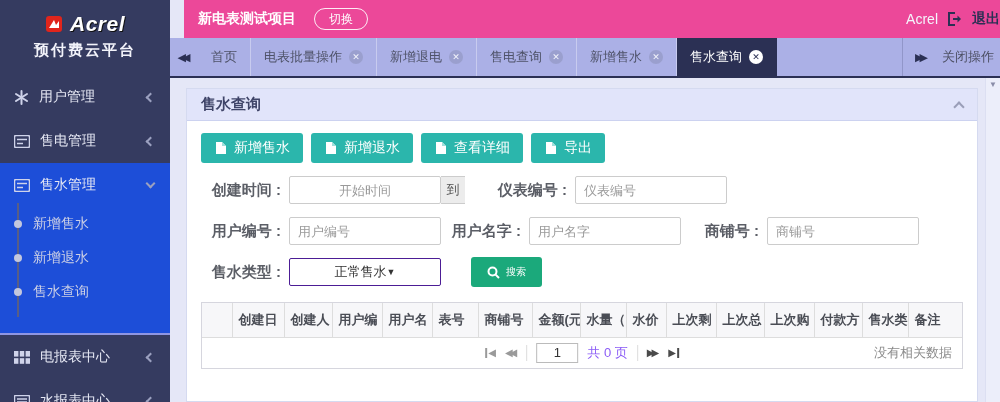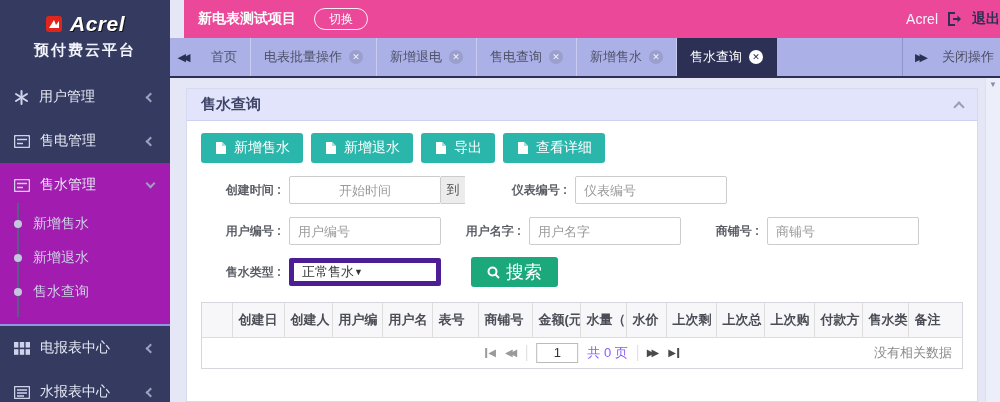--- a/index.html
+++ b/index.html
@@ -8,21 +8,21 @@
   #app { position:relative; width:1000px; height:402px; background:#e5e7f7; overflow:hidden; }
 
   
   .sidebar { position:absolute; left:0; top:0; width:170px; height:402px; background:#353b60; z-index:5; }
   .logo-area { height:75px; padding-top:12px; text-align:center; }
   .logo-row { display:flex; align-items:center; justify-content:center; gap:5px; }
   .logo-txt { color:#fff; font-size:21px; font-weight:bold; font-style:italic; text-shadow:1px 1px 0 #111; letter-spacing:0.5px; }
   .logo-sub { margin-top:5px; color:#f2f3fa; font-size:15px; letter-spacing:2px;font-weight:bold; }
   .menu-item { position:relative; height:44px; display:flex; align-items:center; padding-left:14px; cursor:pointer; }
   .menu-item .mi-label { margin-left:10px; color:#e6e8f4; font-size:14px; }
-  .menu-group { background:#a21caf; border-bottom:2px solid #8f96e2; padding-bottom:15px; }
+  .menu-group { background:#1d4ed8; border-bottom:2px solid #8f96e2; padding-bottom:24px; }
   .subs { position:relative; }
   .subs:before { content:""; position:absolute; left:17px; top:-4px; bottom:-8px; width:2px; background:#585e85; }
   .sub-item { position:relative; height:34px; display:flex; align-items:center; padding-left:33px; cursor:pointer; }
   .sub-item .dot { position:absolute; left:14px; top:50%; margin-top:-4px; width:8px; height:8px; border-radius:50%; background:#c3c7dd; }
   .sub-item .si-label { color:#ccd0e5; font-size:14px; }
   .chev { position:absolute; right:16px; width:7px; height:7px; border-right:2px solid #9ba0bf; border-bottom:2px solid #9ba0bf; }
   .chev.left { transform:rotate(135deg); }
   .chev.down { transform:rotate(45deg); margin-top:-3px; }
 
   
@@ -53,30 +53,30 @@
   .panel { position:absolute; left:16px; top:10px; width:792px; bottom:0; background:#fff; border:1px solid #d5daf0; }
   .panel-head { height:32px; background:#e1e4fa; border-bottom:1px solid #ccd2f0; display:flex; align-items:center; padding:0 14px; }
   .panel-title { font-size:15px; font-weight:bold; color:#3f4468; }
   .panel-chev { margin-left:auto; width:8px; height:8px; border-right:2px solid #9a9eb8; border-bottom:2px solid #9a9eb8; transform:rotate(-135deg); margin-top:4px; cursor:pointer; }
   .panel-body { padding:12px 14px 0 14px; }
 
   .btn-row { display:flex; }
   .btn-teal { display:inline-flex; align-items:center; gap:7px; height:30px; padding:0 13px; margin-right:8px; background:#2bb6ac; border:none; border-radius:3px; color:#fff; font-size:14px; cursor:pointer; font-family:inherit; }
 
   .form-row { display:flex; align-items:center; margin-top:13px; height:28px; }
-  .flabel { width:80px; text-align:right; margin-right:8px; font-size:12px; color:#5b5e66; font-weight:600; white-space:nowrap; }
+  .flabel { width:80px; text-align:right; margin-right:8px; font-size:15px; color:#5b5e66; font-weight:600; white-space:nowrap; }
   .flabel.w72 { width:72px; } .flabel.w62 { width:62px; }
   .ipt { width:152px; height:28px; border:1px solid #ccc; border-radius:2px; padding:0 8px; font-size:13px; color:#333; background:#fff; font-family:inherit; }
   .ipt::placeholder { color:#9a9a9a; }
   .ipt.center { text-align:center; }
   .to-box { width:24px; height:28px; background:#ececec; border:1px solid #ccc; border-left:none; border-right:none; display:flex; align-items:center; justify-content:center; font-size:13px; color:#555; }
   .ml22 { margin-left:22px; } .ml24 { margin-left:8px; } .ml16 { margin-left:16px; } .ml30 { margin-left:30px; }
-  .sel { width:152px; height:28px; border:5px solid #4c1d95; border-radius:2px; display:flex; align-items:center; justify-content:flex-start; padding:0 8px; font-size:13px; color:#333; cursor:pointer; background:#fff; }
+  .sel { width:152px; height:28px; border:1px solid #4c1d95; border-radius:2px; display:flex; align-items:center; justify-content:center; padding:0 8px; font-size:13px; color:#333; cursor:pointer; background:#fff; }
   .sel-arrow { font-size:9px; color:#333; }
-  .btn-green { display:inline-flex; align-items:center; gap:6px; height:30px; padding:0 16px; background:#1ba97b; border:none; border-radius:3px; color:#fff; font-size:18px; cursor:pointer; font-family:inherit; }
+  .btn-green { display:inline-flex; align-items:center; gap:6px; height:30px; padding:0 16px; background:#1ba97b; border:none; border-radius:3px; color:#fff; font-size:10px; cursor:pointer; font-family:inherit; }
 
   .records { margin-top:16px; border:1px solid #d6d6de; }
   .rec-head { height:30px; background:#f7f7fa; border-bottom:1px solid #d6d6de; display:flex; align-items:center; padding:0 10px; }
   .rec-title { font-size:14px; font-weight:bold; color:#3a3f5a; }
   .up-circle { margin-left:auto; width:18px; height:18px; border-radius:50%; background:#3f4458; color:#fff; font-size:11px; line-height:17px; text-align:center; cursor:pointer; }
   table.rec-table { width:100%; border-collapse:collapse; table-layout:fixed; }
   .rec-table th { height:34px; background:#f7f7f9; border-right:1px solid #ddd; border-bottom:1px solid #ddd; font-size:13px; font-weight:bold; color:#4a4d55; text-align:left; padding-left:6px; white-space:nowrap; overflow:hidden; }
   .rec-table th:last-child { border-right:none; }
   .pager-row { position:relative; height:30px; background:#fff; display:flex; align-items:center; }
   .pager-center { position:absolute; left:50%; transform:translateX(-50%); display:flex; align-items:center; gap:9px; }
@@ -254,28 +254,28 @@
               <path d="M2 1 h6 l4 4 v8 H2 z" fill="#fff"></path>
                 <path d="M8 1 l4 4 h-4 z" fill="#9fe0db"></path>
             </svg>
             <span>新增退水</span>
           </button>
           <button class="btn-teal">
             <svg width="13" height="14" viewBox="0 0 13 14">
               <path d="M2 1 h6 l4 4 v8 H2 z" fill="#fff"></path>
                 <path d="M8 1 l4 4 h-4 z" fill="#9fe0db"></path>
             </svg>
-            <span>导出</span>
+            <span>查看详细</span>
           </button>
           <button class="btn-teal">
             <svg width="13" height="14" viewBox="0 0 13 14">
               <path d="M2 1 h6 l4 4 v8 H2 z" fill="#fff"></path>
                 <path d="M8 1 l4 4 h-4 z" fill="#9fe0db"></path>
             </svg>
-            <span>查看详细</span>
+            <span>导出</span>
           </button>
         </div>
 
         <div class="form-row">
           <span class="flabel">创建时间 :</span>
           <input class="ipt center" type="text" placeholder="开始时间" style="">
           <span class="to-box">到</span>
           <span class="flabel ml22">仪表编号 :</span>
           <input class="ipt" type="text" placeholder="仪表编号" style="">
         </div>

